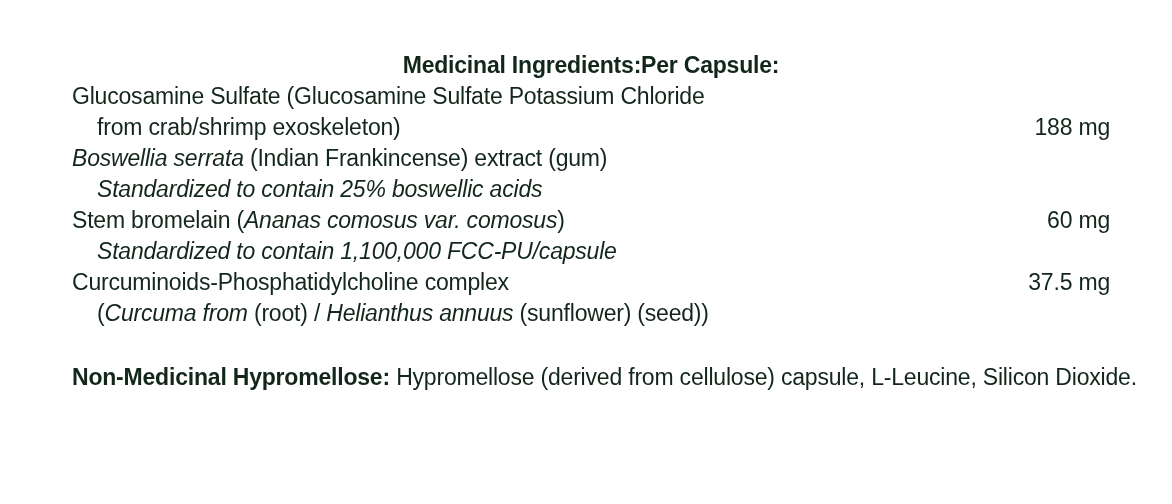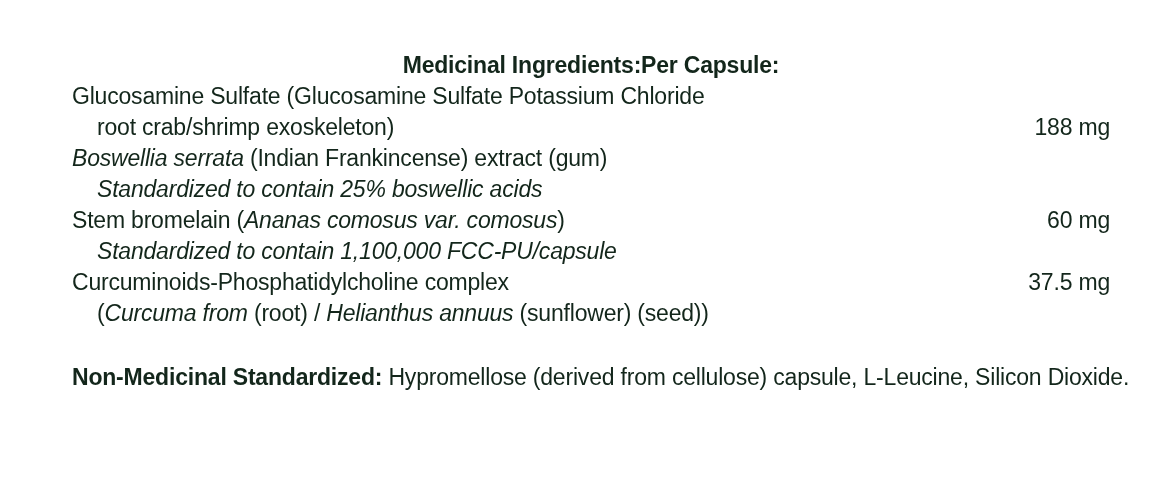--- a/index.html
+++ b/index.html
@@ -48,21 +48,21 @@
   <div class="hdr-row">
     <span class="hdr-left">Medicinal Ingredients:</span>
     <span class="hdr-right">Per Capsule:</span>
   </div>
 
   <div id="ingredients-list">
       <div class="ing-row">
         <span class="ing-name"><span>Glucosamine Sulfate (Glucosamine Sulfate Potassium Chloride</span></span>
       </div>
       <div class="ing-row">
-        <span class="ing-name indent-1"><span>root crab/shrimp exoskeleton)</span></span>
+        <span class="ing-name indent-1"><span>from crab/shrimp exoskeleton)</span></span>
         <span class="ing-amt">188 mg</span>
       </div>
       <div class="ing-row">
         <span class="ing-name"><span class="seg-italic">Boswellia serrata</span><span> (Indian Frankincense) extract (gum)</span></span>
       </div>
       <div class="ing-row">
         <span class="ing-name indent-1"><span class="seg-italic">Standardized to contain 25% boswellic acids</span></span>
       </div>
       <div class="ing-row">
         <span class="ing-name"><span>Stem bromelain (</span><span class="seg-italic">Ananas comosus var. comosus</span><span>)</span></span>
@@ -74,16 +74,16 @@
       <div class="ing-row">
         <span class="ing-name"><span>Curcuminoids-Phosphatidylcholine complex</span></span>
         <span class="ing-amt">37.5 mg</span>
       </div>
       <div class="ing-row">
         <span class="ing-name indent-1"><span>(</span><span class="seg-italic">Curcuma from</span><span> (root) / </span><span class="seg-italic">Helianthus annuus</span><span> (sunflower) (seed))</span></span>
       </div>
     </div>
 
   <div class="footer">
-    <span class="label">Non-Medicinal Standardized:</span><span> Hypromellose (derived from cellulose) capsule, L-Leucine, Silicon Dioxide.</span>
+    <span class="label">Non-Medicinal Hypromellose:</span><span> Hypromellose (derived from cellulose) capsule, L-Leucine, Silicon Dioxide.</span>
   </div>
 
 </div>
 
 </body></html>

